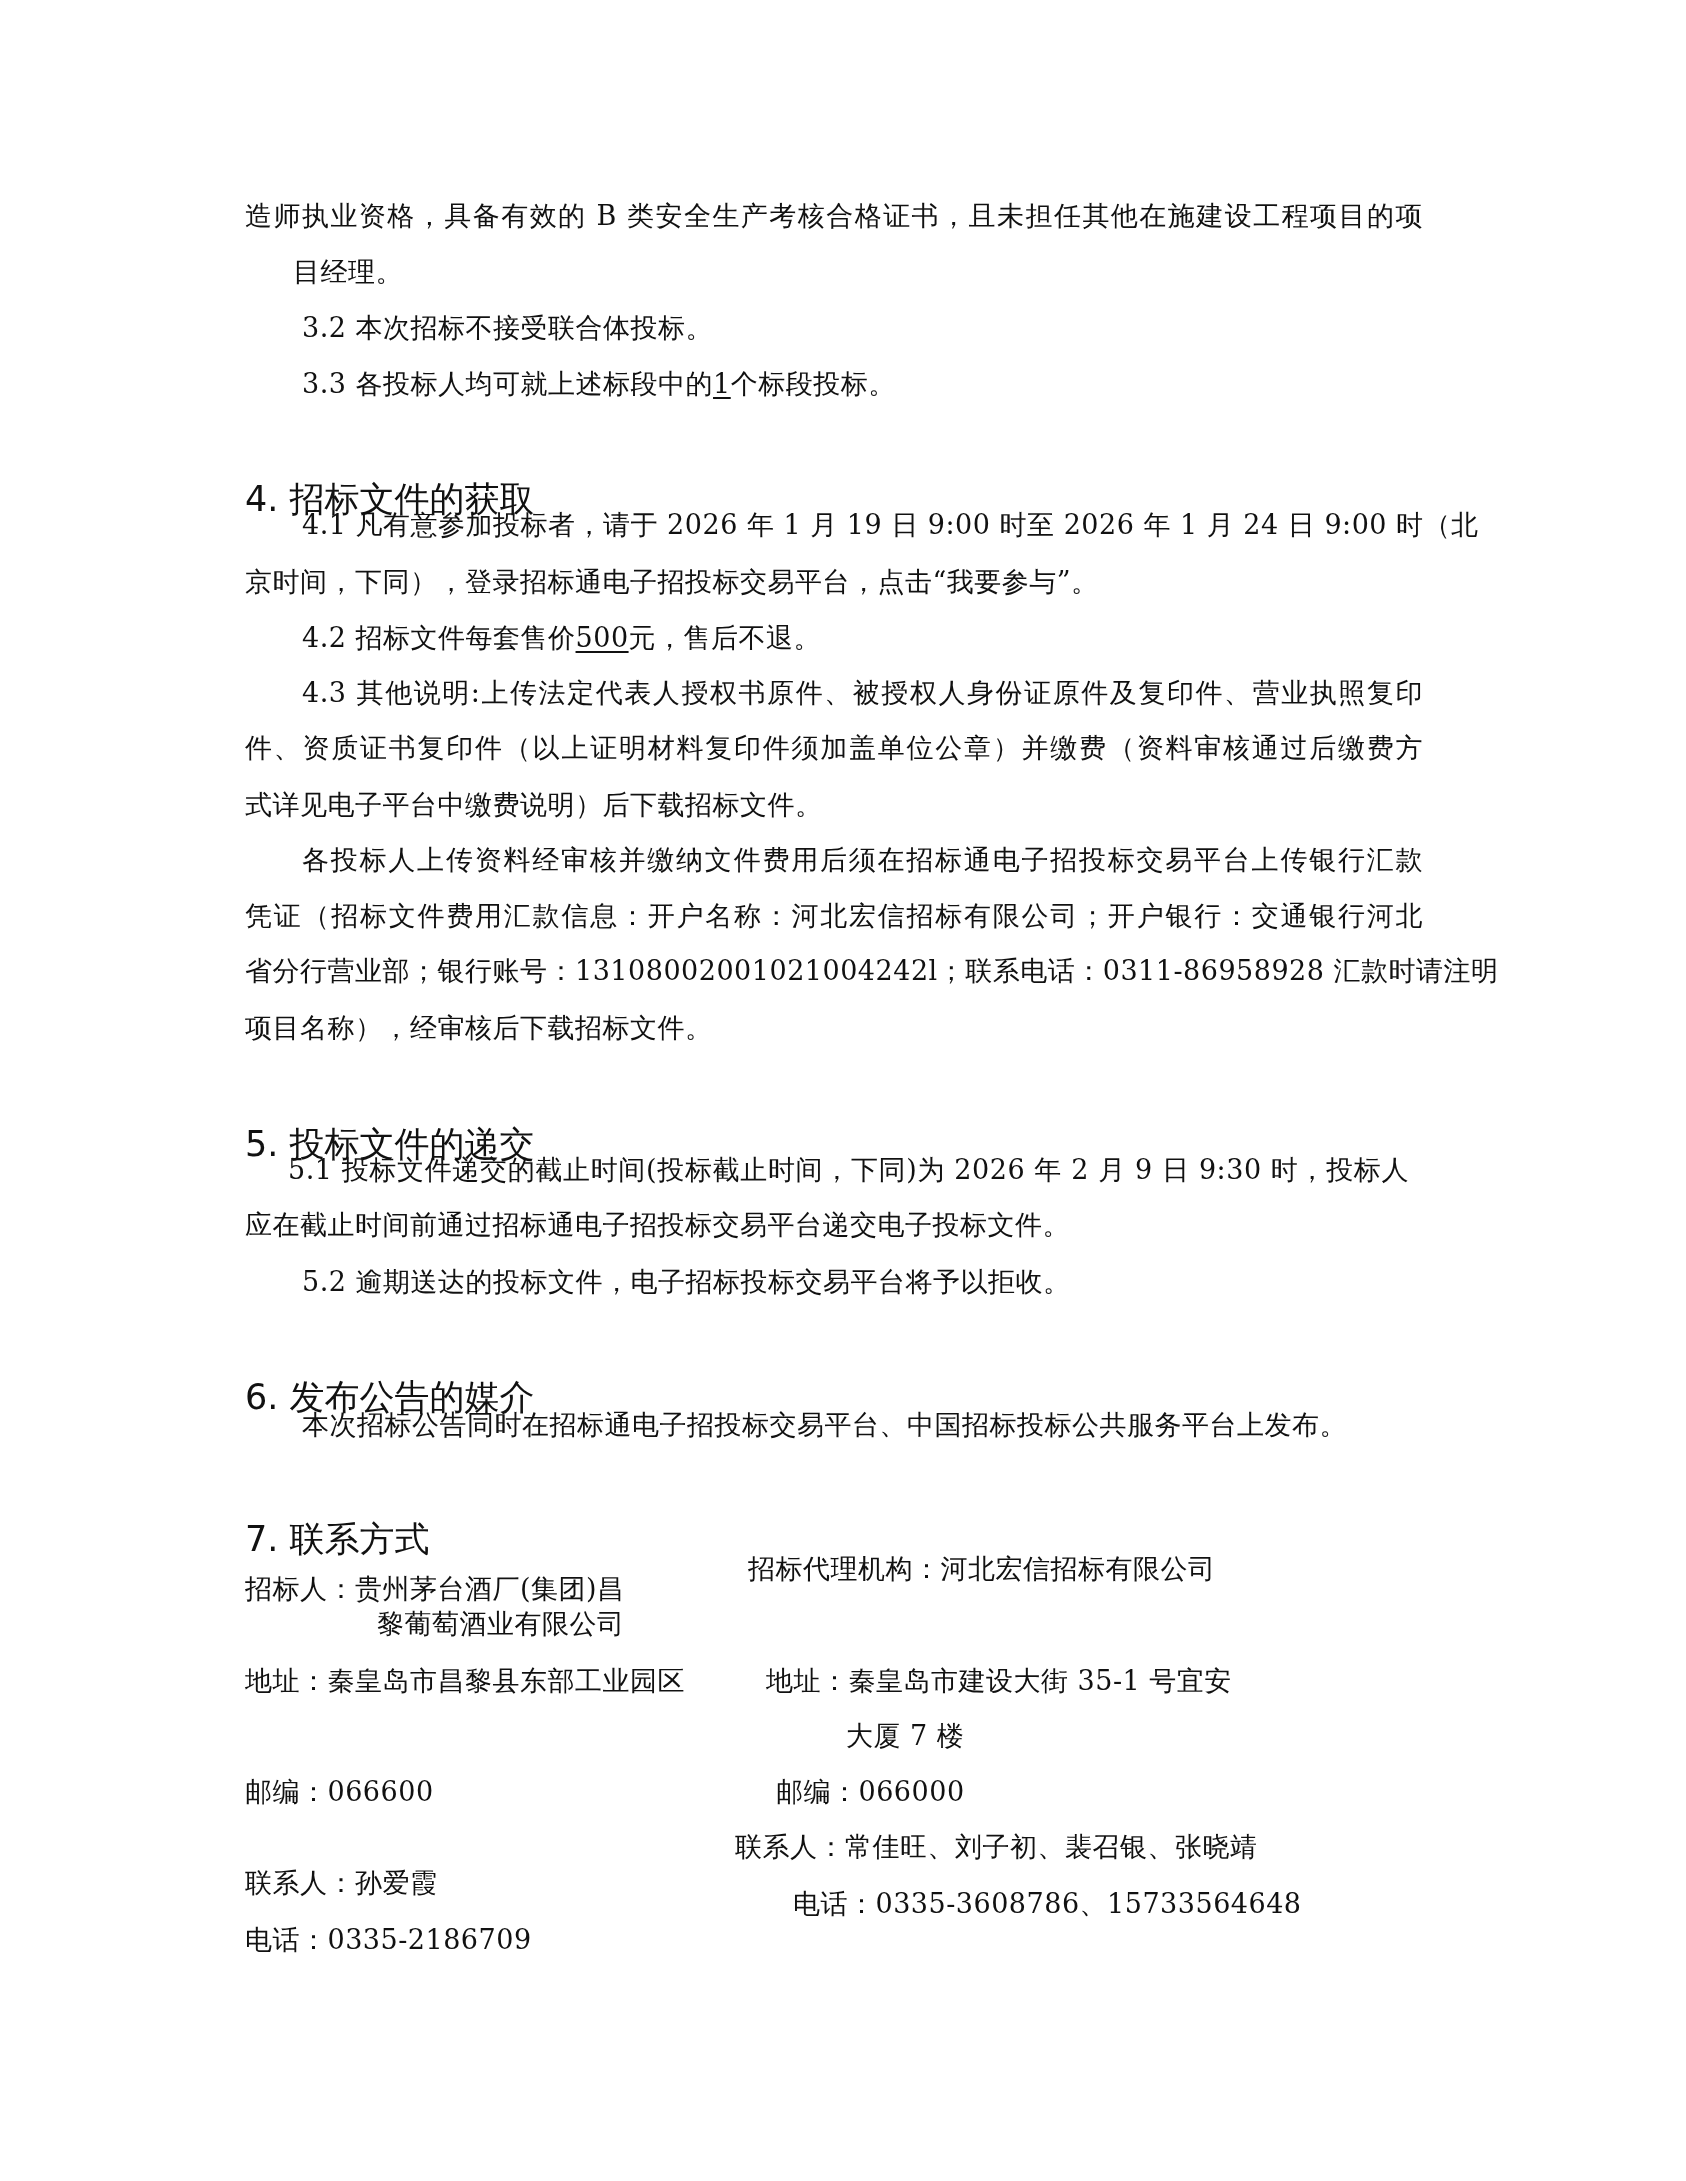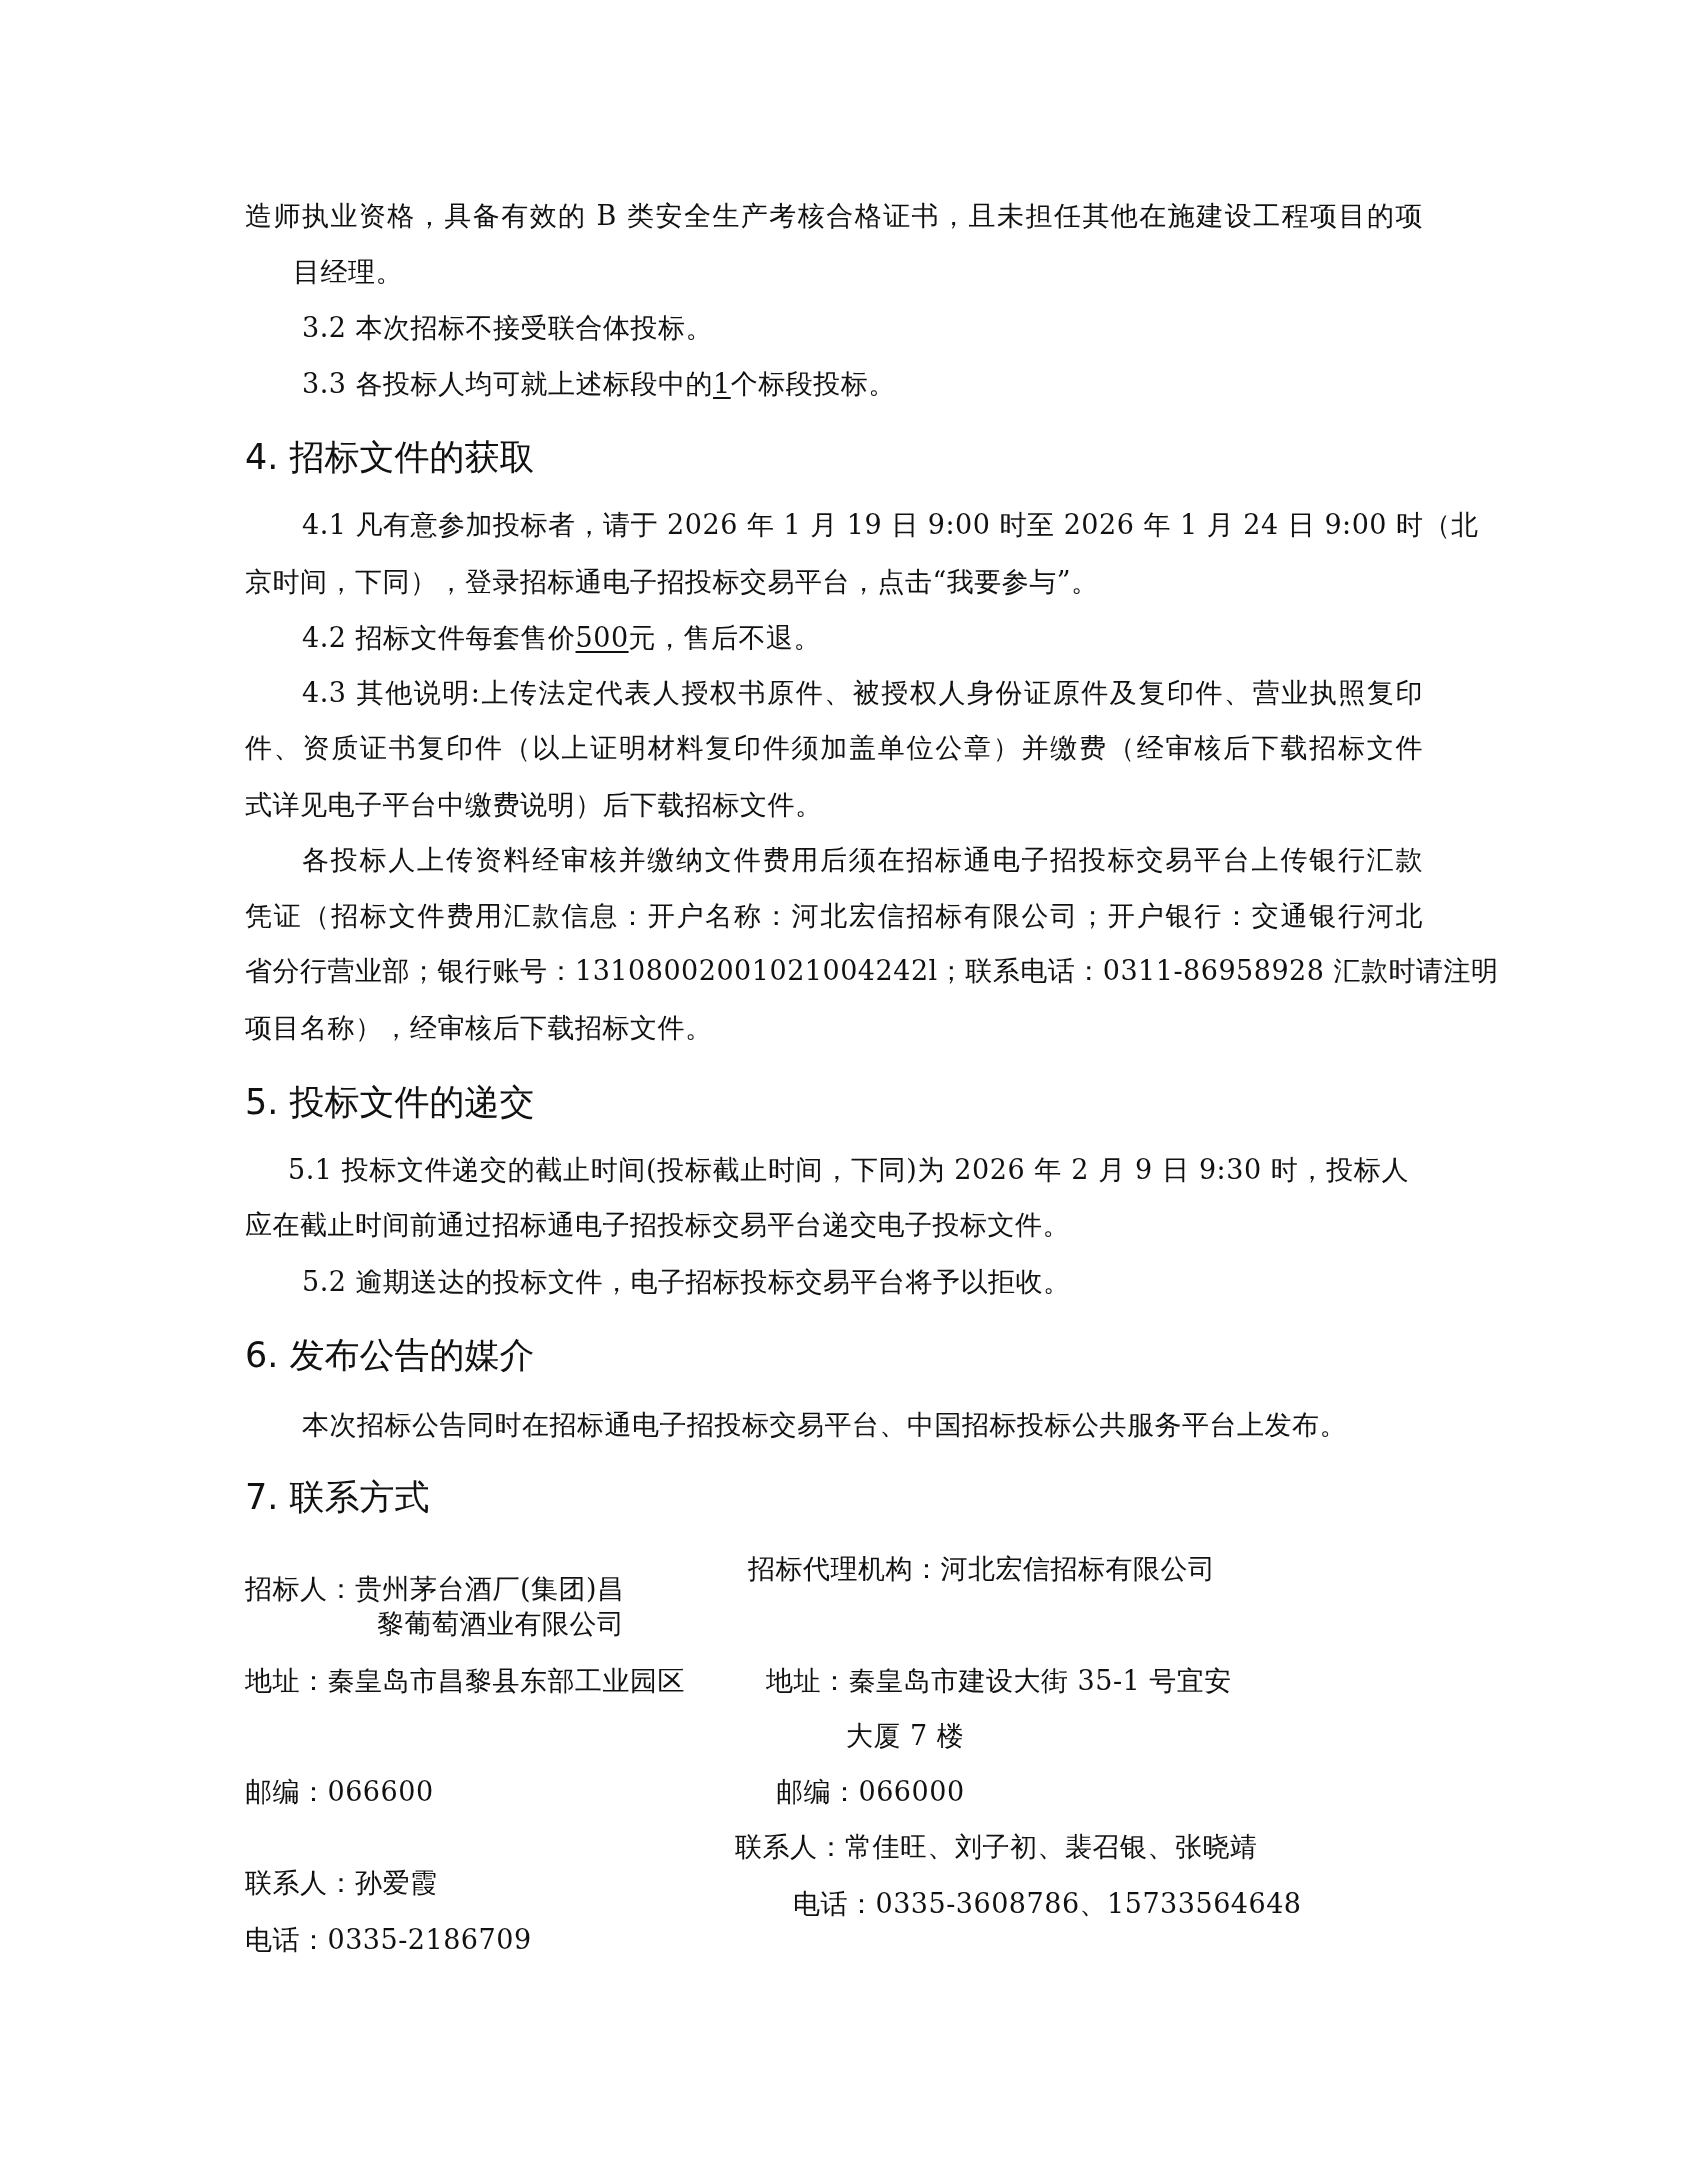--- a/index.html
+++ b/index.html
@@ -1,38 +1,38 @@
 <!DOCTYPE html>
 <html style="font-size:14.7px"><head>
 <meta charset="utf-8">
 <style>
   html, body { margin: 0; padding: 0; background: #ffffff; }
   body { width: 1686px; height: 2182px; position: relative; overflow: hidden;
          font-family: "DejaVu Serif", "Liberation Serif", serif; color: #111; }
   .ln { position: absolute; font-size: 27px; line-height: 37px; white-space: nowrap; letter-spacing: 0.5px; }
-  .h { position: absolute; font-size: 35px; line-height: 46px; white-space: nowrap; font-family: "DejaVu Sans", "Liberation Sans", sans-serif; }
+  .h { position: absolute; font-size: 35px; line-height: 46px; white-space: nowrap; font-family: "DejaVu Sans", "Liberation Sans", sans-serif; margin-top: 42px; }
   .u { text-decoration: underline; text-underline-offset: 3.7px; }
   .just { width: 1178px; text-align-last: justify; text-align: justify; }
 </style>
 </head>
 <body>
 
 <div>
 
   <div class="ln just" style="left:245px; top:197px;">造师执业资格，具备有效的 B 类安全生产考核合格证书，且未担任其他在施建设工程项目的项</div>
   <div class="ln" style="left:245px; top:253px;margin-left:48px;">目经理。</div>
   <div class="ln" style="left:302px; top:309px;">3.2 本次招标不接受联合体投标。</div>
   <div class="ln" style="left:302px; top:365px;"><span>3.3  各投标人均可就上述标段中的</span><span class="u">1</span><span>个标段投标。</span></div>
 
   <div class="h" style="left:245px; top:434px;">4.  招标文件的获取</div>
   <div class="ln just" style="left:302px; top:506px; width:1121px;">4.1 凡有意参加投标者，请于 2026 年 1 月 19 日 9:00 时至 2026 年 1 月 24 日 9:00 时（北</div>
   <div class="ln" style="left:245px; top:563px;">京时间，下同），登录招标通电子招投标交易平台，点击“我要参与”。</div>
   <div class="ln" style="left:302px; top:619px;"><span>4.2  招标文件每套售价</span><span class="u">500</span><span>元，售后不退。</span></div>
   <div class="ln just" style="left:302px; top:674px; width:1121px;">4.3 其他说明:上传法定代表人授权书原件、被授权人身份证原件及复印件、营业执照复印</div>
-  <div class="ln just" style="left:245px; top:729px;">件、资质证书复印件（以上证明材料复印件须加盖单位公章）并缴费（经审核后下载招标文件</div>
+  <div class="ln just" style="left:245px; top:729px;">件、资质证书复印件（以上证明材料复印件须加盖单位公章）并缴费（资料审核通过后缴费方</div>
   <div class="ln" style="left:245px; top:786px;">式详见电子平台中缴费说明）后下载招标文件。</div>
   <div class="ln just" style="left:302px; top:841px; width:1121px;">各投标人上传资料经审核并缴纳文件费用后须在招标通电子招投标交易平台上传银行汇款</div>
   <div class="ln just" style="left:245px; top:897px;">凭证（招标文件费用汇款信息：开户名称：河北宏信招标有限公司；开户银行：交通银行河北</div>
   <div class="ln just" style="left:245px; top:952px;">省分行营业部；银行账号：13108002001021004242l；联系电话：0311-86958928 汇款时请注明</div>
   <div class="ln" style="left:245px; top:1009px;">项目名称），经审核后下载招标文件。</div>
 
   <div class="h" style="left:245px; top:1079px;">5.  投标文件的递交</div>
   <div class="ln just" style="left:288px; top:1151px; width:1121px;">5.1 投标文件递交的截止时间(投标截止时间，下同)为 2026 年 2 月 9 日 9:30 时，投标人</div>
   <div class="ln" style="left:245px; top:1206px;">应在截止时间前通过招标通电子招投标交易平台递交电子投标文件。</div>
   <div class="ln" style="left:302px; top:1263px;">5.2 逾期送达的投标文件，电子招标投标交易平台将予以拒收。</div>

